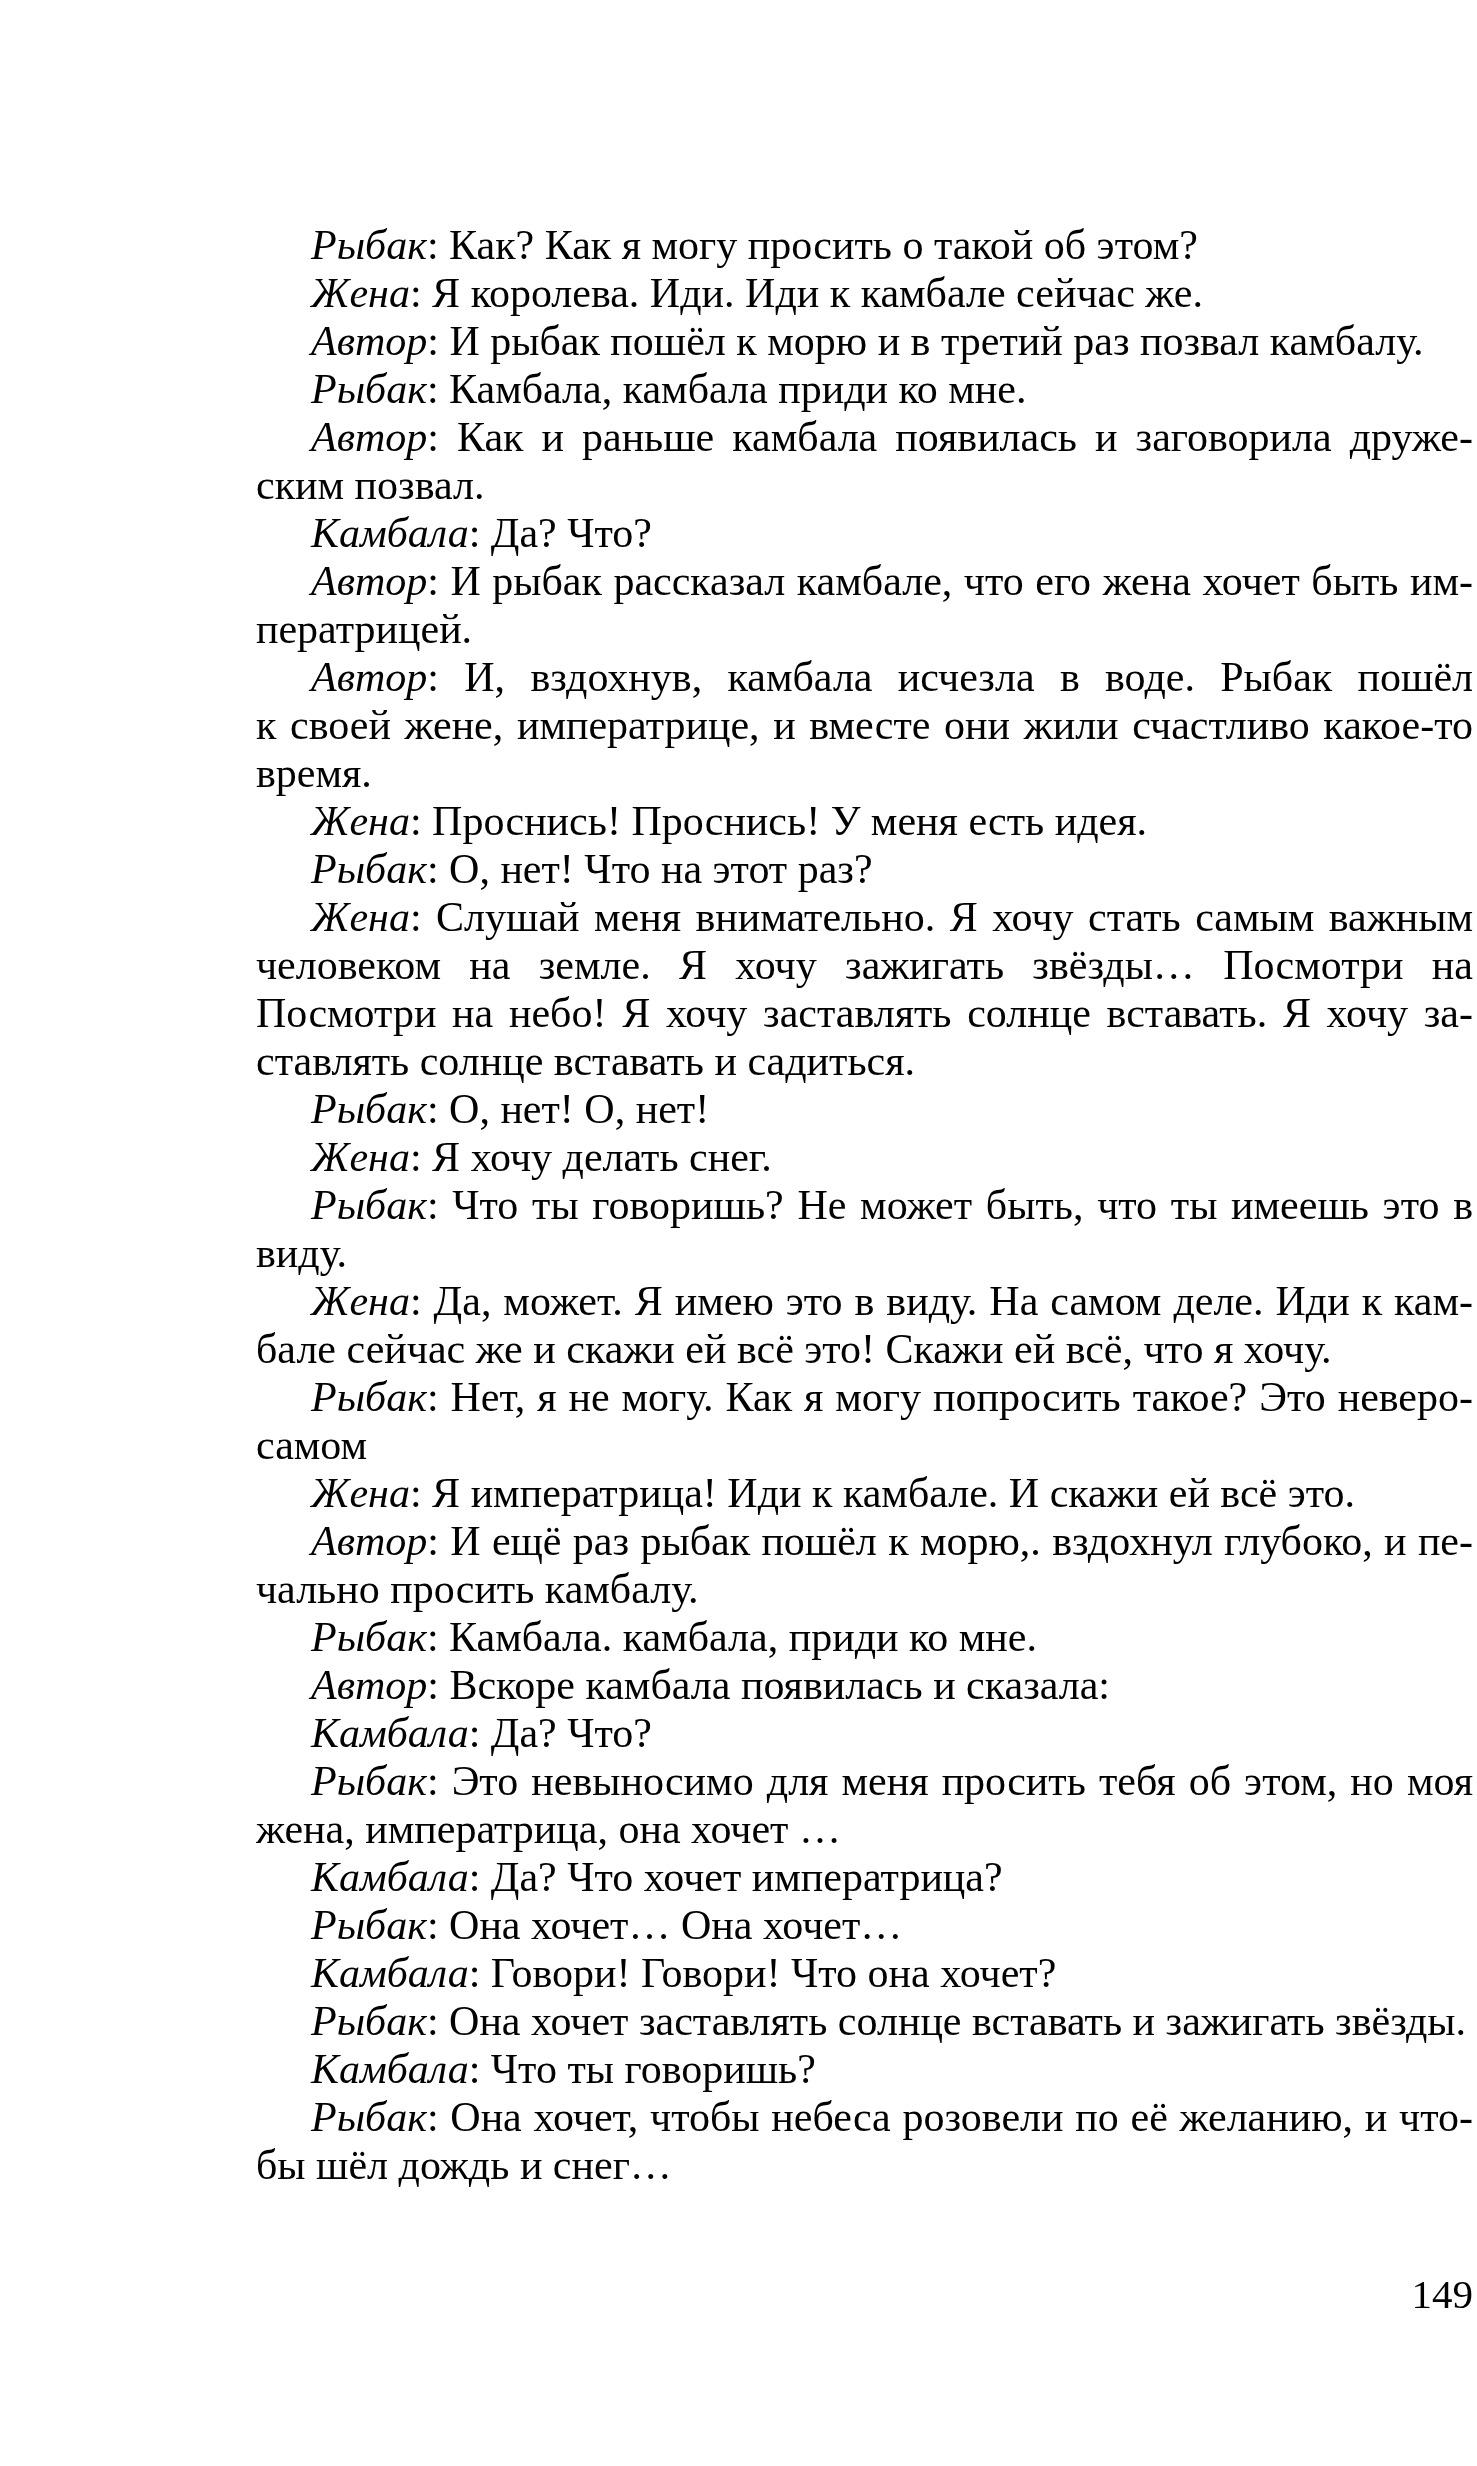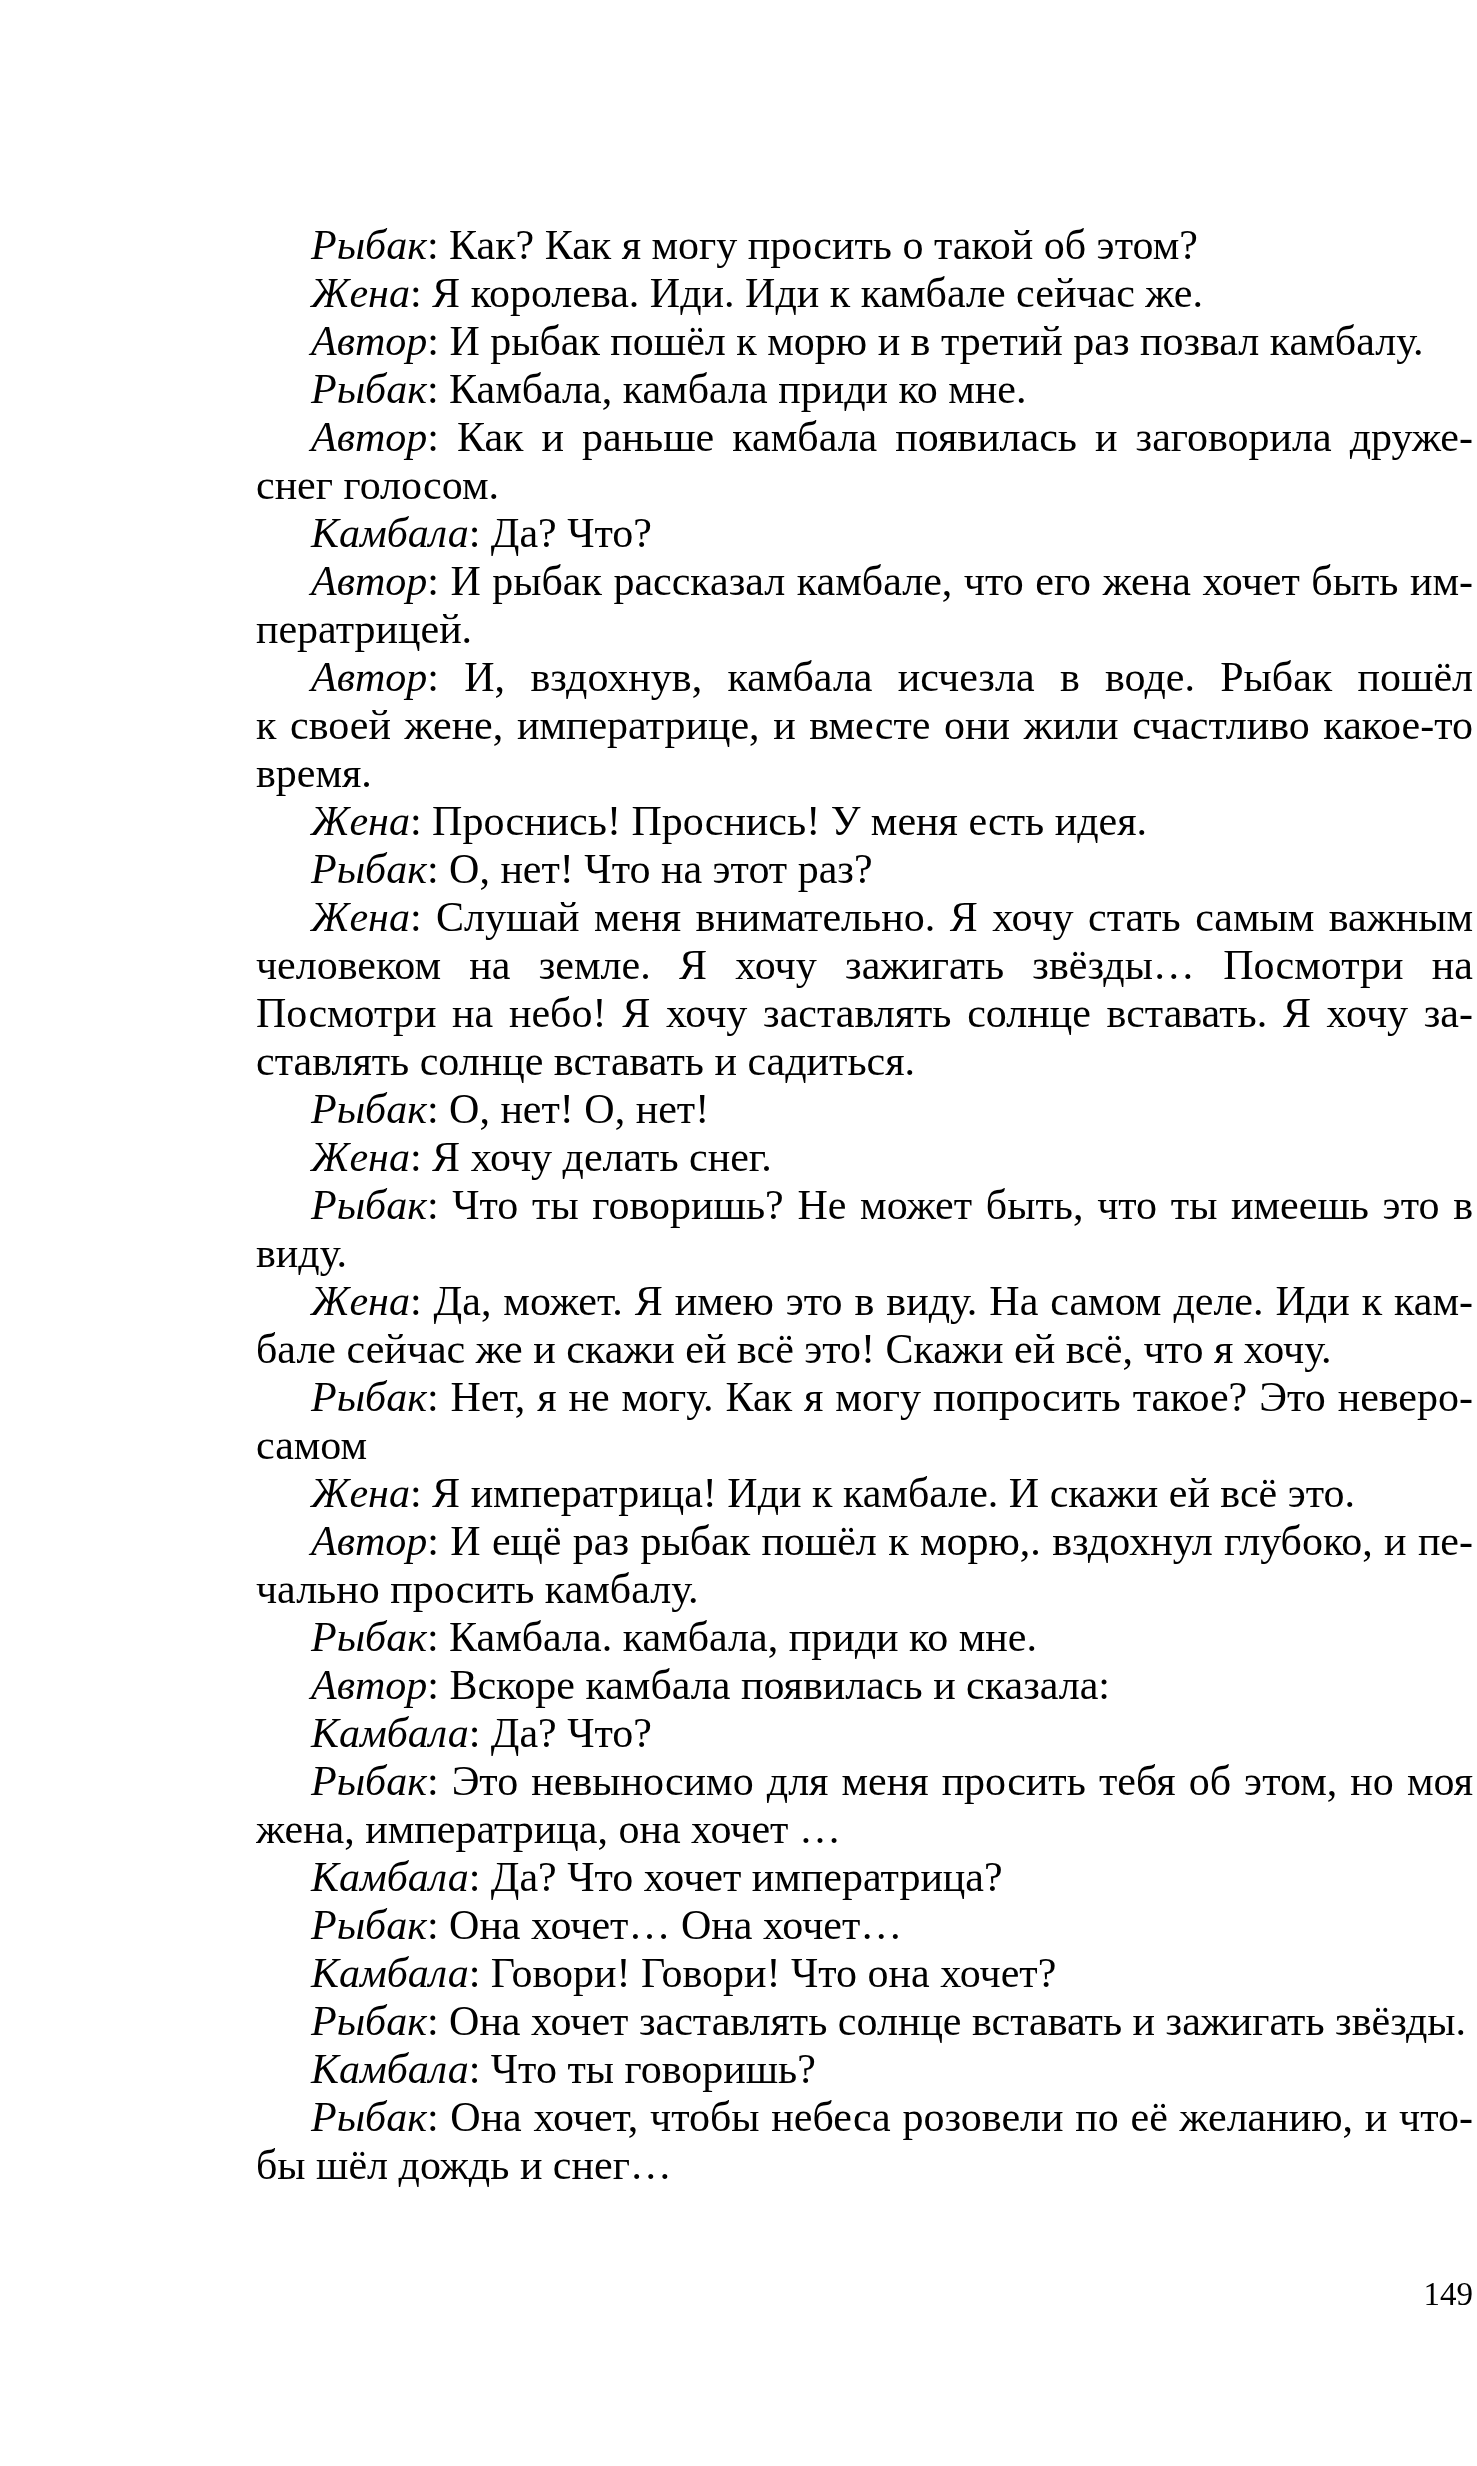--- a/index.html
+++ b/index.html
@@ -43,35 +43,35 @@
   }
   .speaker {
     font-style: italic;
   }
   .page-number {
     position: absolute;
     left: 256px;
     top: 2270px;
     width: 1217px;
     text-align: right;
-    font-size: 33px;
+    font-size: 41px;
     line-height: 48px;
   }
 </style>
 </head>
 <body>
 
 <div class="page">
   <div class="text-block" id="text-block">
       <div class="line indent"><span class="speaker">Рыбак</span>: Как? Как я могу просить о такой об этом?</div>
       <div class="line indent"><span class="speaker">Жена</span>: Я королева. Иди. Иди к камбале сейчас же.</div>
       <div class="line indent"><span class="speaker">Автор</span>: И рыбак пошёл к морю и в третий раз позвал камбалу.</div>
       <div class="line indent"><span class="speaker">Рыбак</span>: Камбала, камбала приди ко мне.</div>
       <div class="line indent justify"><span class="speaker">Автор</span>: Как и раньше камбала появилась и заговорила друже-</div>
-      <div class="line">снег голосом.</div>
+      <div class="line">ским позвал.</div>
       <div class="line indent"><span class="speaker">Камбала</span>: Да? Что?</div>
       <div class="line indent justify"><span class="speaker">Автор</span>: И рыбак рассказал камбале, что его жена хочет быть им-</div>
       <div class="line">ператрицей.</div>
       <div class="line indent justify"><span class="speaker">Автор</span>: И, вздохнув, камбала исчезла в воде. Рыбак пошёл домой</div>
       <div class="line justify">к своей жене, императрице, и вместе они жили счастливо какое-то</div>
       <div class="line">время.</div>
       <div class="line indent"><span class="speaker">Жена</span>: Проснись! Проснись! У меня есть идея.</div>
       <div class="line indent"><span class="speaker">Рыбак</span>: О, нет! Что на этот раз?</div>
       <div class="line indent justify"><span class="speaker">Жена</span>: Слушай меня внимательно. Я хочу стать самым важным</div>
       <div class="line justify">человеком на земле. Я хочу зажигать звёзды… Посмотри на солнце!</div>

